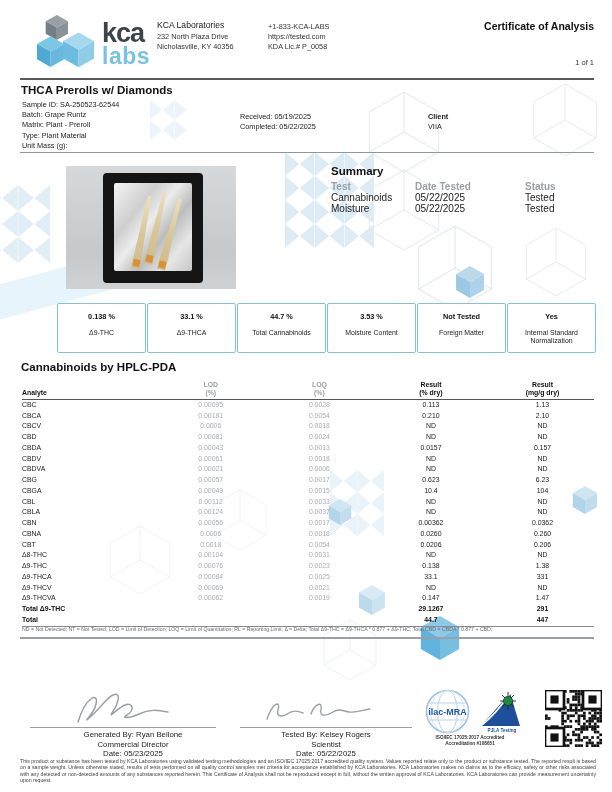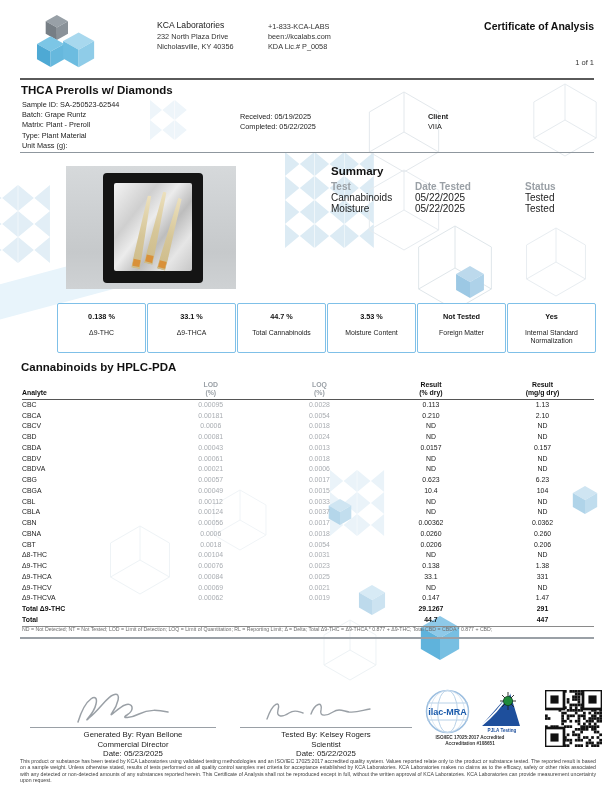--- a/index.html
+++ b/index.html
@@ -238,29 +238,33 @@
             <polygon points="16,0 32,9 16,18 0,9" fill="#7cc6e6"></polygon>
             <polygon points="0,9 16,18 16,36 0,27" fill="#4ea9d4"></polygon>
             <polygon points="32,9 16,18 16,36 32,27" fill="#66b8dd"></polygon>
           </g>
           <g transform="translate(28,18) scale(1.0)">
             <polygon points="16,0 32,9 16,18 0,9" fill="#a8d8ee"></polygon>
             <polygon points="0,9 16,18 16,36 0,27" fill="#6cbce0"></polygon>
             <polygon points="32,9 16,18 16,36 32,27" fill="#8fcce8"></polygon>
           </g>
         </svg>
+        <div class="logo-text">
+          <div class="logo-kca">kca</div>
+          <div class="logo-labs">labs</div>
+        </div>
       </div>
       <div class="labinfo">
         <div class="nm">KCA Laboratories</div>
         <div>232 North Plaza Drive</div>
         <div>Nicholasville, KY 40356</div>
       </div>
       <div class="labcontact">
         <div>+1-833-KCA-LABS</div>
-        <div>been://kcalabs.com</div>
+        <div>https://tested.com</div>
         <div>KDA Lic.# P_0058</div>
       </div>
       <div class="certtitle">
         <div class="t">Certificate of Analysis</div>
         <div class="p">1 of 1</div>
       </div>
     </div>
 
     <div class="rule1"></div>
     <div class="title">THCA Prerolls w/ Diamonds</div>

